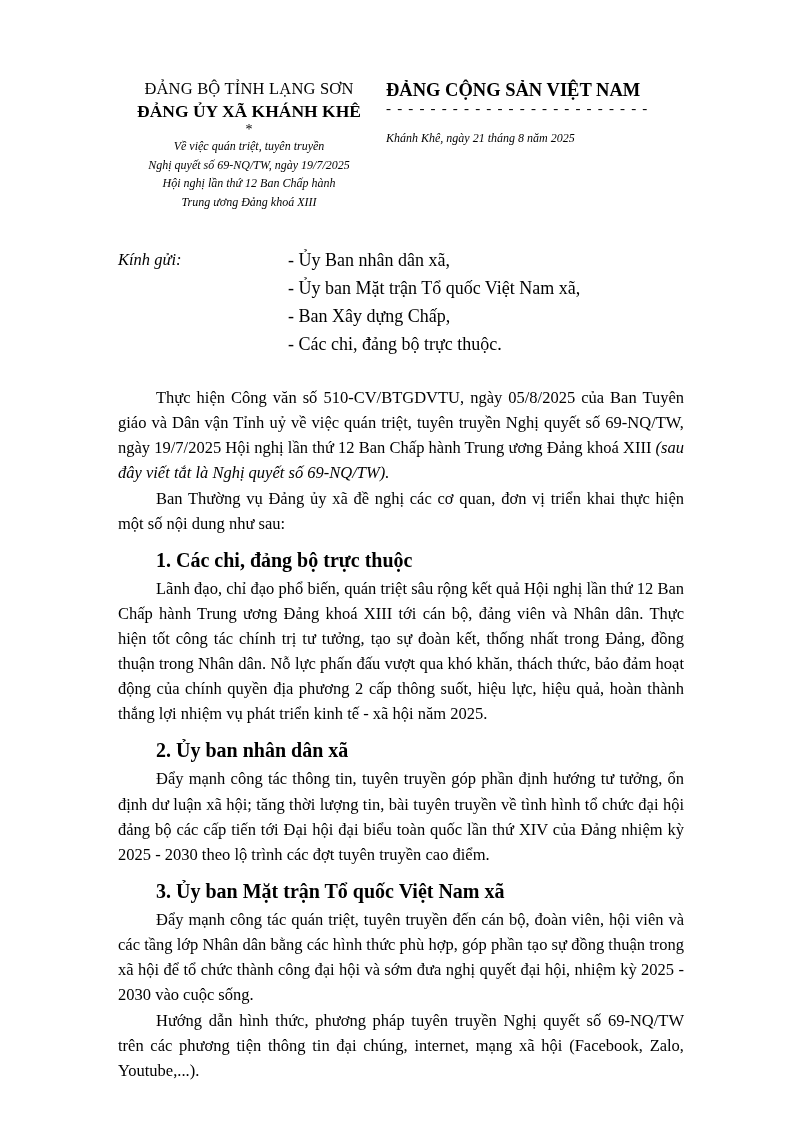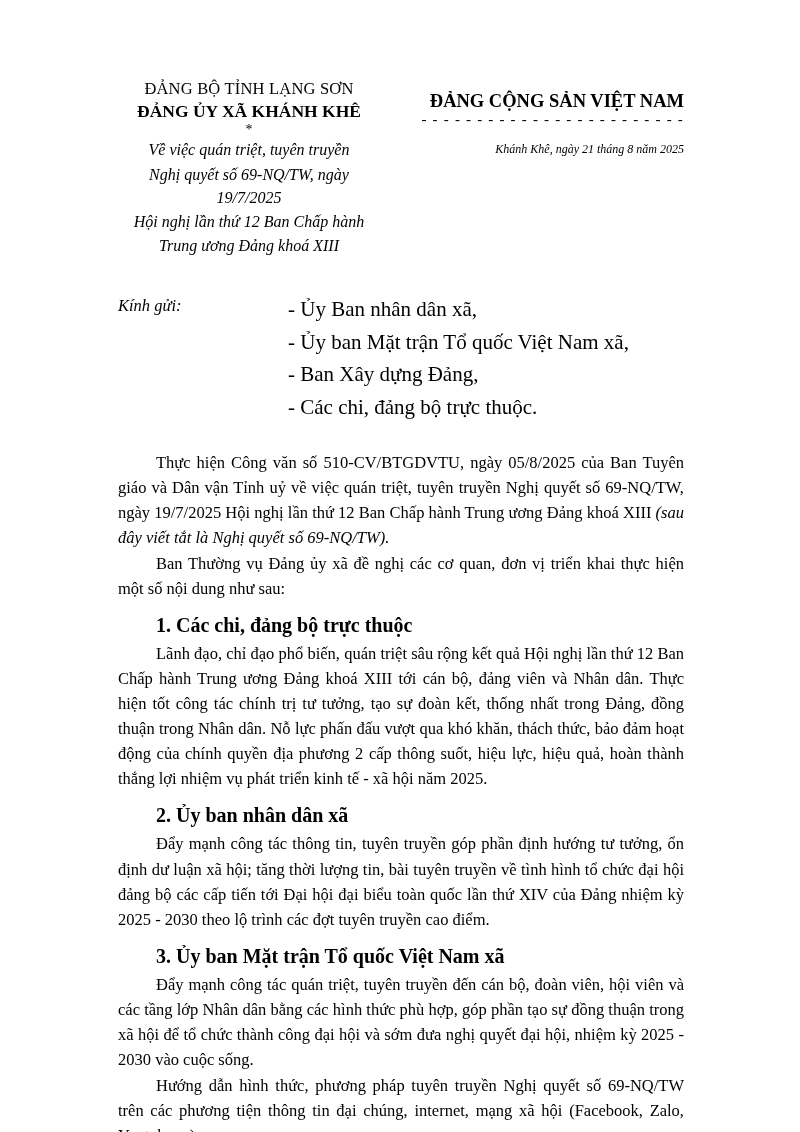--- a/index.html
+++ b/index.html
@@ -36,23 +36,22 @@
     align-items: flex-start;
     width: 100%;
   }
   .header-left {
     width: 262px;
     text-align: center;
     flex: 0 0 auto;
   }
   .header-right {
     flex: 1 1 auto;
-    text-align: right;
+    text-align: left;
     padding-left: 6px;
-    margin-top: 11px;
   }
   .org-line1 {
     font-size: 16.5px;
     letter-spacing: .2px;
     line-height: 1.35;
     white-space: nowrap;
   }
   .org-line2 {
     font-size: 17.5px;
     font-weight: bold;
@@ -65,21 +64,21 @@
     margin-top: -1px;
   }
   .doc-number {
     font-size: 16.5px;
     margin-top: 6px;
     line-height: 1.3;
     white-space: nowrap;
   }
   .doc-subject {
     font-style: italic;
-    font-size: 16px;
+    font-size: 12px;
     line-height: 1.45;
     margin-top: 1px;
   }
   .party-name {
     font-size: 18.5px;
     font-weight: bold;
     line-height: 1.3;
     white-space: nowrap;
   }
   .underline-dashes {
@@ -108,21 +107,21 @@
     text-align: left;
     padding-right: 10px;
     flex: 0 0 auto;
     line-height: 1.55;
   }
   .recipients-list {
     flex: 1 1 auto;
   }
   .recipients-list li {
     list-style: none;
-    font-size: 21px;
+    font-size: 18px;
     line-height: 1.55;
   }
   .recipients-list ul {
     margin: 0;
     padding: 0;
   }
 
   
   .body-text {
     margin-top: 26px;
@@ -165,21 +164,21 @@
         <div class="place-date">Khánh Khê, ngày 21 tháng 8 năm 2025</div>
       </div>
     </div>
 
     <div class="recipients">
       <div class="recipients-label">Kính gửi:</div>
       <div class="recipients-list">
         <ul>
           <li>-  Ủy Ban nhân dân xã,</li>
           <li>- Ủy ban Mặt trận Tổ quốc Việt Nam xã,</li>
-          <li>- Ban Xây dựng Đảng,</li>
+          <li>- Ban Xây dựng Chấp,</li>
           <li>- Các chi, đảng bộ trực thuộc.</li>
         </ul>
       </div>
     </div>
 
     <div class="body-text">
       <p class="para"><span>Thực hiện Công văn số  510-CV/BTGDVTU, ngày 05/8/2025 của Ban Tuyên giáo và Dân vận Tỉnh uỷ về việc quán triệt, tuyên truyền Nghị quyết số 69-NQ/TW, ngày 19/7/2025 Hội nghị lần thứ 12 Ban Chấp hành Trung ương Đảng khoá XIII </span><span class="it">(sau đây viết tắt là Nghị quyết số 69-NQ/TW).</span></p>
 
       <p class="para">Ban Thường vụ Đảng ủy xã đề nghị các cơ quan, đơn vị triển khai thực hiện một số nội dung như sau:</p>
 

